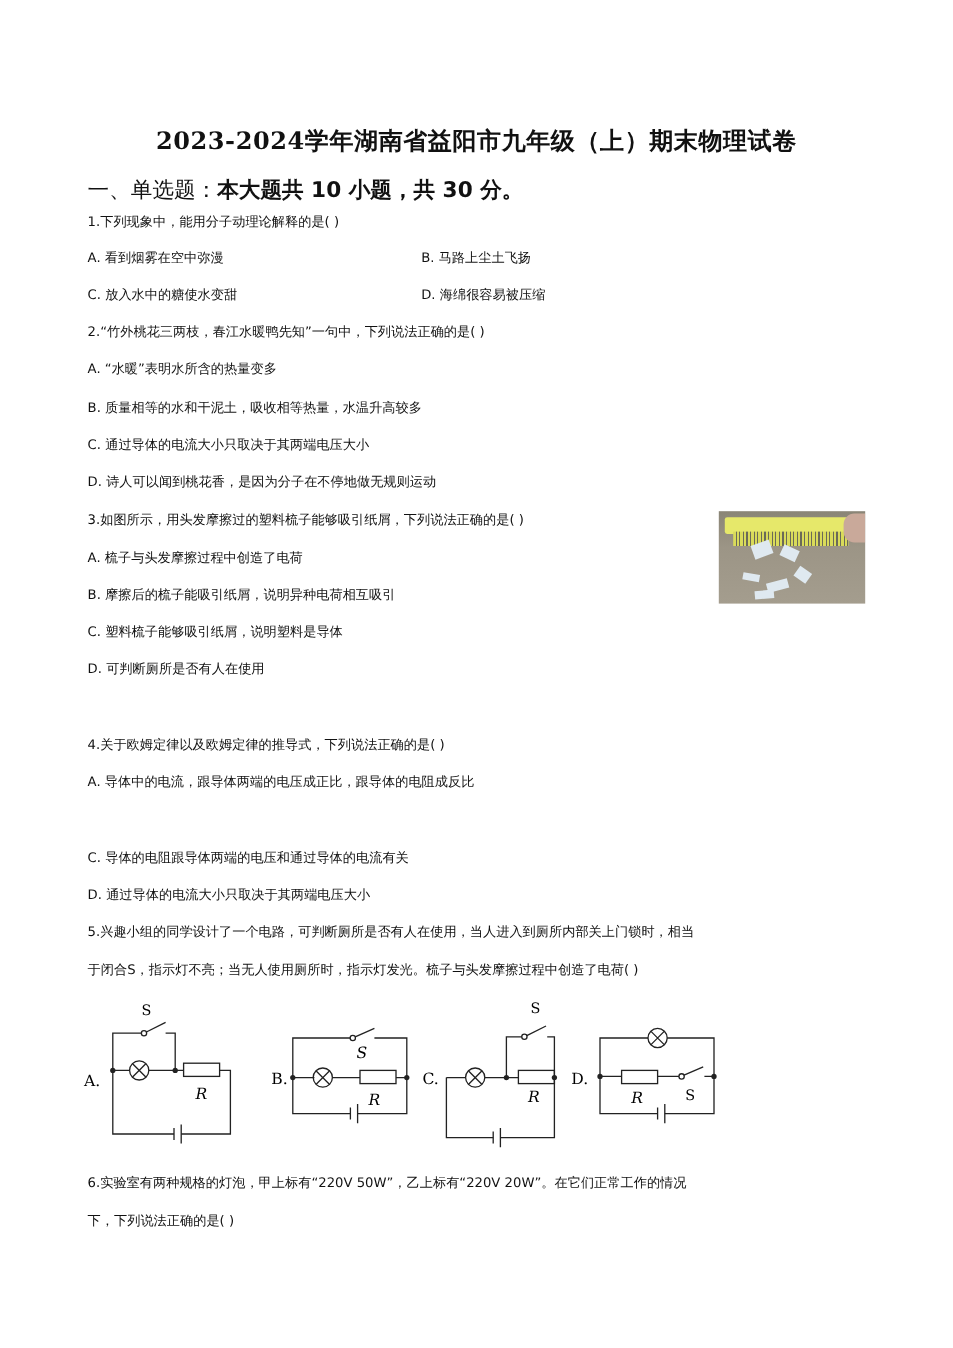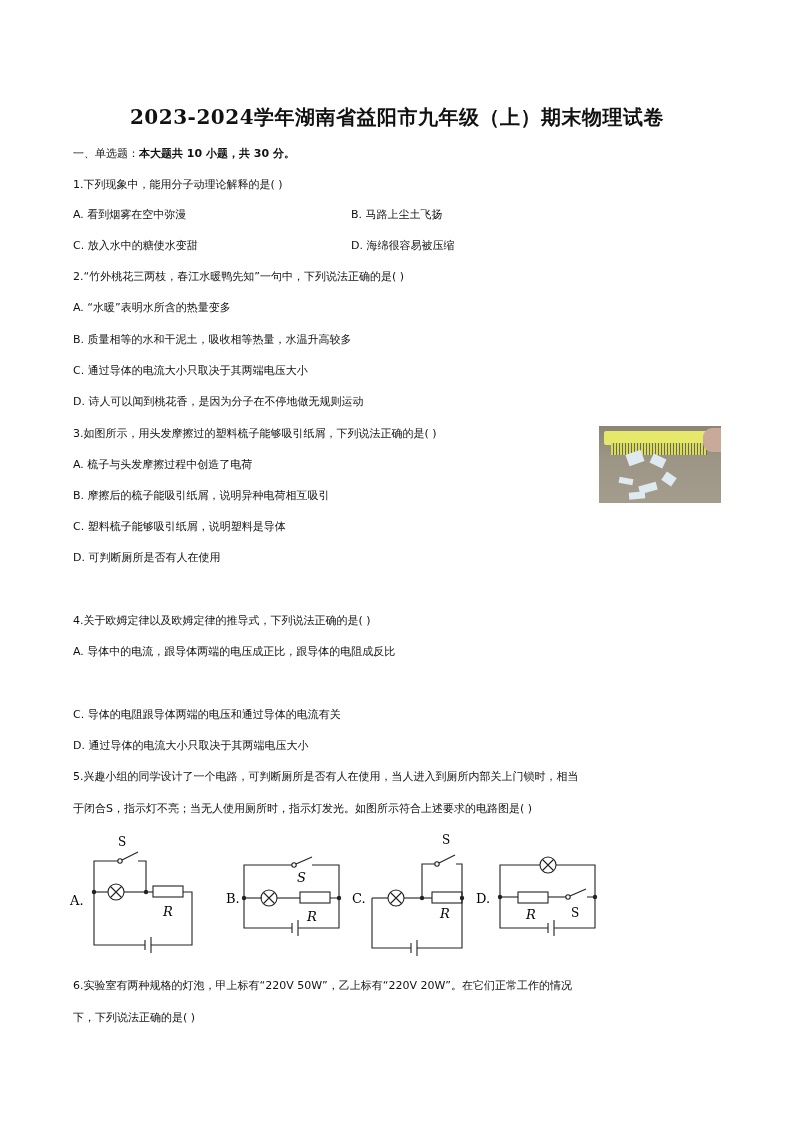--- a/index.html
+++ b/index.html
@@ -2,21 +2,21 @@
 <html><head>
 <meta charset="utf-8">
 <style>
   html, body { margin: 0; padding: 0; background: #ffffff; }
   body { width: 794px; height: 1123px; position: relative; overflow: hidden;
          font-family: "DejaVu Sans", "Liberation Sans", sans-serif; color: #111; }
   .page { position: absolute; left: 0; top: 0; width: 794px; height: 1123px; }
   .title { position: absolute; top: 104px; left: 0; width: 794px; text-align: center;
            font-family: "DejaVu Serif", "Liberation Serif", serif; font-weight: bold;
            font-size: 20px; letter-spacing: 0.5px; }
-  .section { position: absolute; left: 73px; top: 146px; font-size: 11px; }
+  .section { position: absolute; left: 73px; top: 146px; font-size: 18px; }
   .section b { font-weight: bold; }
   .line { position: absolute; left: 73px; font-size: 11px; white-space: nowrap; line-height: 18px; }
   .col2 { left: 351px; }
   .photo { position: absolute; left: 599px; top: 426px; width: 122px; height: 77px;
            background: linear-gradient(180deg,#8a8576 0%,#9c9586 40%,#a49d8e 100%); overflow: hidden; }
   .comb { position: absolute; left: 5px; top: 5px; width: 108px; height: 14px; background: #e6e86a; border-radius: 2px; }
   .teeth { position: absolute; left: 12px; top: 17px; width: 96px; height: 12px;
            background: repeating-linear-gradient(90deg,#d9db5a 0 2px,#6b6a58 2px 3px); }
   .finger { position: absolute; right: 0; top: 2px; width: 18px; height: 24px; background: #c9a99a; border-radius: 9px 0 0 9px; }
   .paper { position: absolute; background: #dfe9f0; }
@@ -63,21 +63,21 @@
     <div class="paper" style="left:64px;top:48px;width:12px;height:10px;transform:rotate(35deg)"></div>
     <div class="paper" style="left:30px;top:66px;width:16px;height:7px;transform:rotate(-5deg)"></div>
   </div>
 
   <div class="line" style="top:612px">4.关于欧姆定律以及欧姆定律的推导式，下列说法正确的是(    )</div>
   <div class="line" style="top:643px">A. 导体中的电流，跟导体两端的电压成正比，跟导体的电阻成反比</div>
   <div class="line" style="top:737px">D. 通过导体的电流大小只取决于其两端电压大小</div>
   <div class="line" style="top:706px">C. 导体的电阻跟导体两端的电压和通过导体的电流有关</div>
 
   <div class="line" style="top:768px">5.兴趣小组的同学设计了一个电路，可判断厕所是否有人在使用，当人进入到厕所内部关上门锁时，相当</div>
-  <div class="line" style="top:800px">于闭合S，指示灯不亮；当无人使用厕所时，指示灯发光。如图所示符合上述要求的电路图是(    )</div>
+  <div class="line" style="top:800px">于闭合S，指示灯不亮；当无人使用厕所时，指示灯发光。梳子与头发摩擦过程中创造了电荷(    )</div>
 
   <div class="circuit" style="left:68px">
     <svg width="130" height="130" viewBox="0 0 130 130">
       <text x="2" y="75" font-family="DejaVu Serif, serif" font-size="13">A.</text>
       <text x="50" y="16" font-family="DejaVu Serif, serif" font-size="12">S</text>
       <g stroke="#222" stroke-width="1.1" fill="none">
         <path d="M26 62 V31 H50"></path>
         <circle cx="52" cy="31" r="2.2" fill="#fff"></circle>
         <path d="M54 30 L70 22"></path>
         <path d="M70 31 H78 V62"></path>

